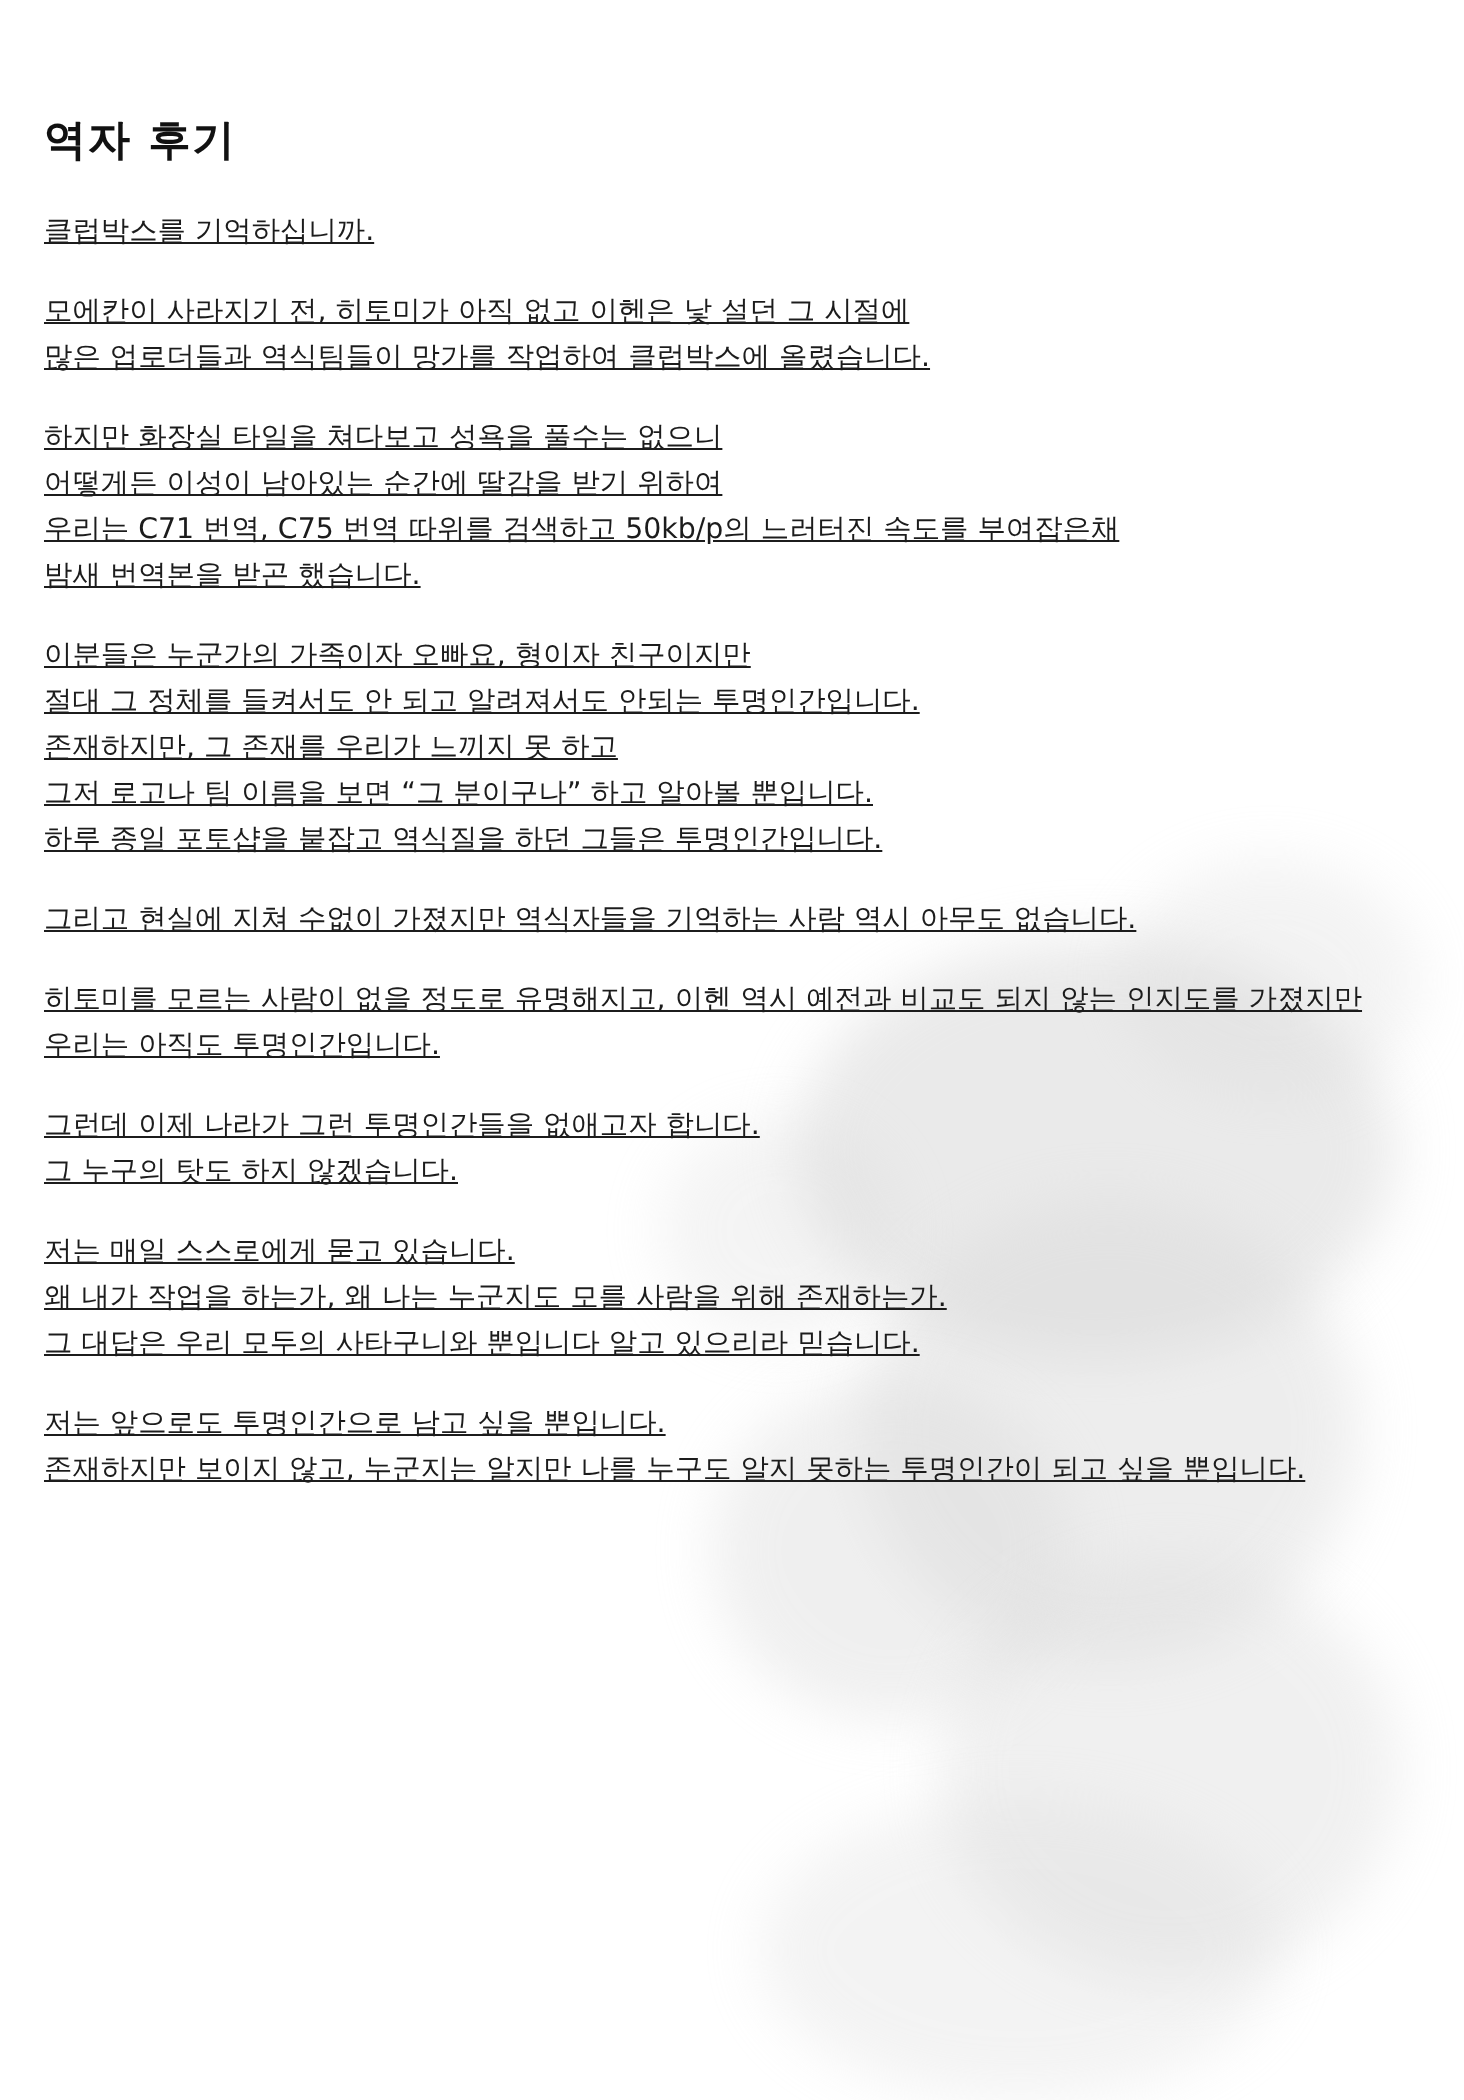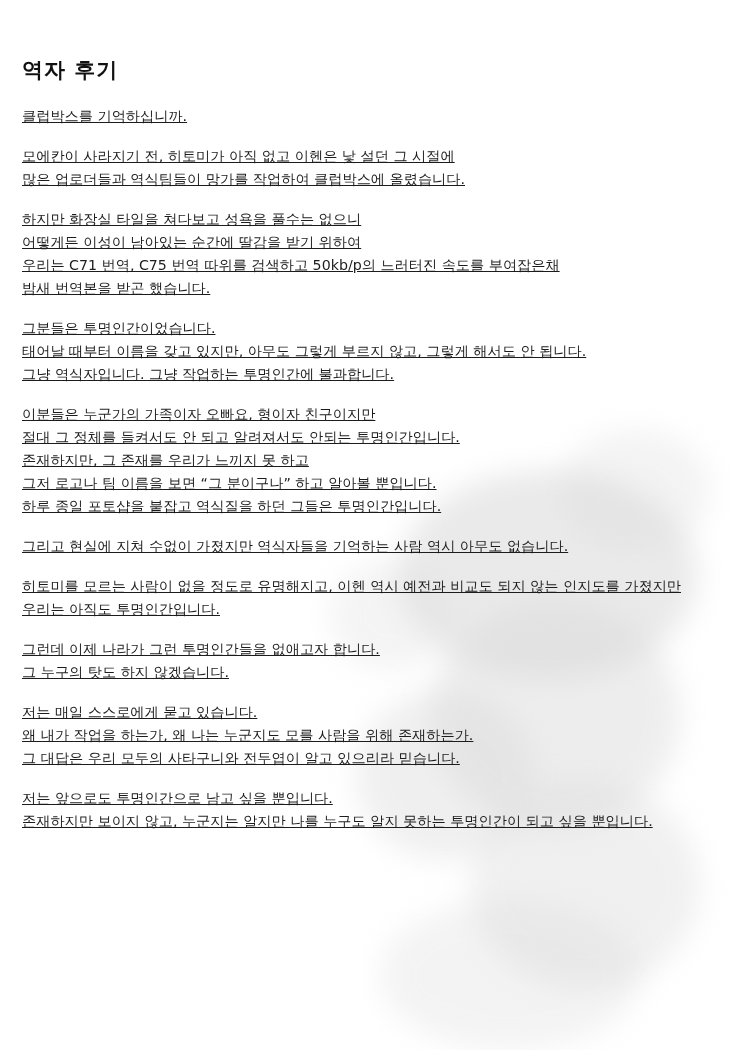--- a/index.html
+++ b/index.html
@@ -79,32 +79,29 @@
   <h1 class="doc-title">역자 후기</h1>
 
   <div class="body-text">
     <p class="para">클럽박스를 기억하십니까.</p>
     <p class="para">모에칸이 사라지기 전, 히토미가 아직 없고 이헨은 낯 설던 그 시절에
 많은 업로더들과 역식팀들이 망가를 작업하여 클럽박스에 올렸습니다.</p>
     <p class="para">하지만 화장실 타일을 쳐다보고 성욕을 풀수는 없으니
 어떻게든 이성이 남아있는 순간에 딸감을 받기 위하여
 우리는 C71 번역, C75 번역 따위를 검색하고 50kb/p의 느러터진 속도를 부여잡은채
 밤새 번역본을 받곤 했습니다.</p>
-    <p class="para">그분들은 투명인간이었습니다.
-태어날 때부터 이름을 갖고 있지만, 아무도 그렇게 부르지 않고, 그렇게 해서도 안 됩니다.
-그냥 역식자입니다. 그냥 작업하는 투명인간에 불과합니다.</p>
     <p class="para">이분들은 누군가의 가족이자 오빠요, 형이자 친구이지만
 절대 그 정체를 들켜서도 안 되고  알려져서도 안되는 투명인간입니다.
 존재하지만, 그 존재를 우리가 느끼지 못 하고
 그저 로고나 팀 이름을 보면 “그 분이구나” 하고 알아볼 뿐입니다.
 하루 종일 포토샵을 붙잡고 역식질을 하던 그들은 투명인간입니다.</p>
     <p class="para">그리고 현실에 지쳐 수없이 가졌지만 역식자들을 기억하는 사람 역시 아무도 없습니다.</p>
     <p class="para">히토미를 모르는 사람이 없을 정도로 유명해지고, 이헨 역시 예전과 비교도 되지 않는 인지도를 가졌지만
 우리는 아직도 투명인간입니다.</p>
     <p class="para">그런데 이제 나라가 그런 투명인간들을 없애고자 합니다.
 그 누구의 탓도 하지 않겠습니다.</p>
     <p class="para">저는 매일 스스로에게 묻고 있습니다.
 왜 내가 작업을 하는가, 왜 나는 누군지도 모를 사람을 위해 존재하는가.
-그 대답은 우리 모두의 사타구니와 전두엽이 알고 있으리라 믿습니다.</p>
+그 대답은 우리 모두의 사타구니와 뿐입니다 알고 있으리라 믿습니다.</p>
     <p class="para">저는 앞으로도 투명인간으로 남고 싶을 뿐입니다.
 존재하지만 보이지 않고, 누군지는 알지만 나를 누구도 알지 못하는 투명인간이 되고 싶을 뿐입니다.</p>
   </div>
 </div>
 
 </body></html>

